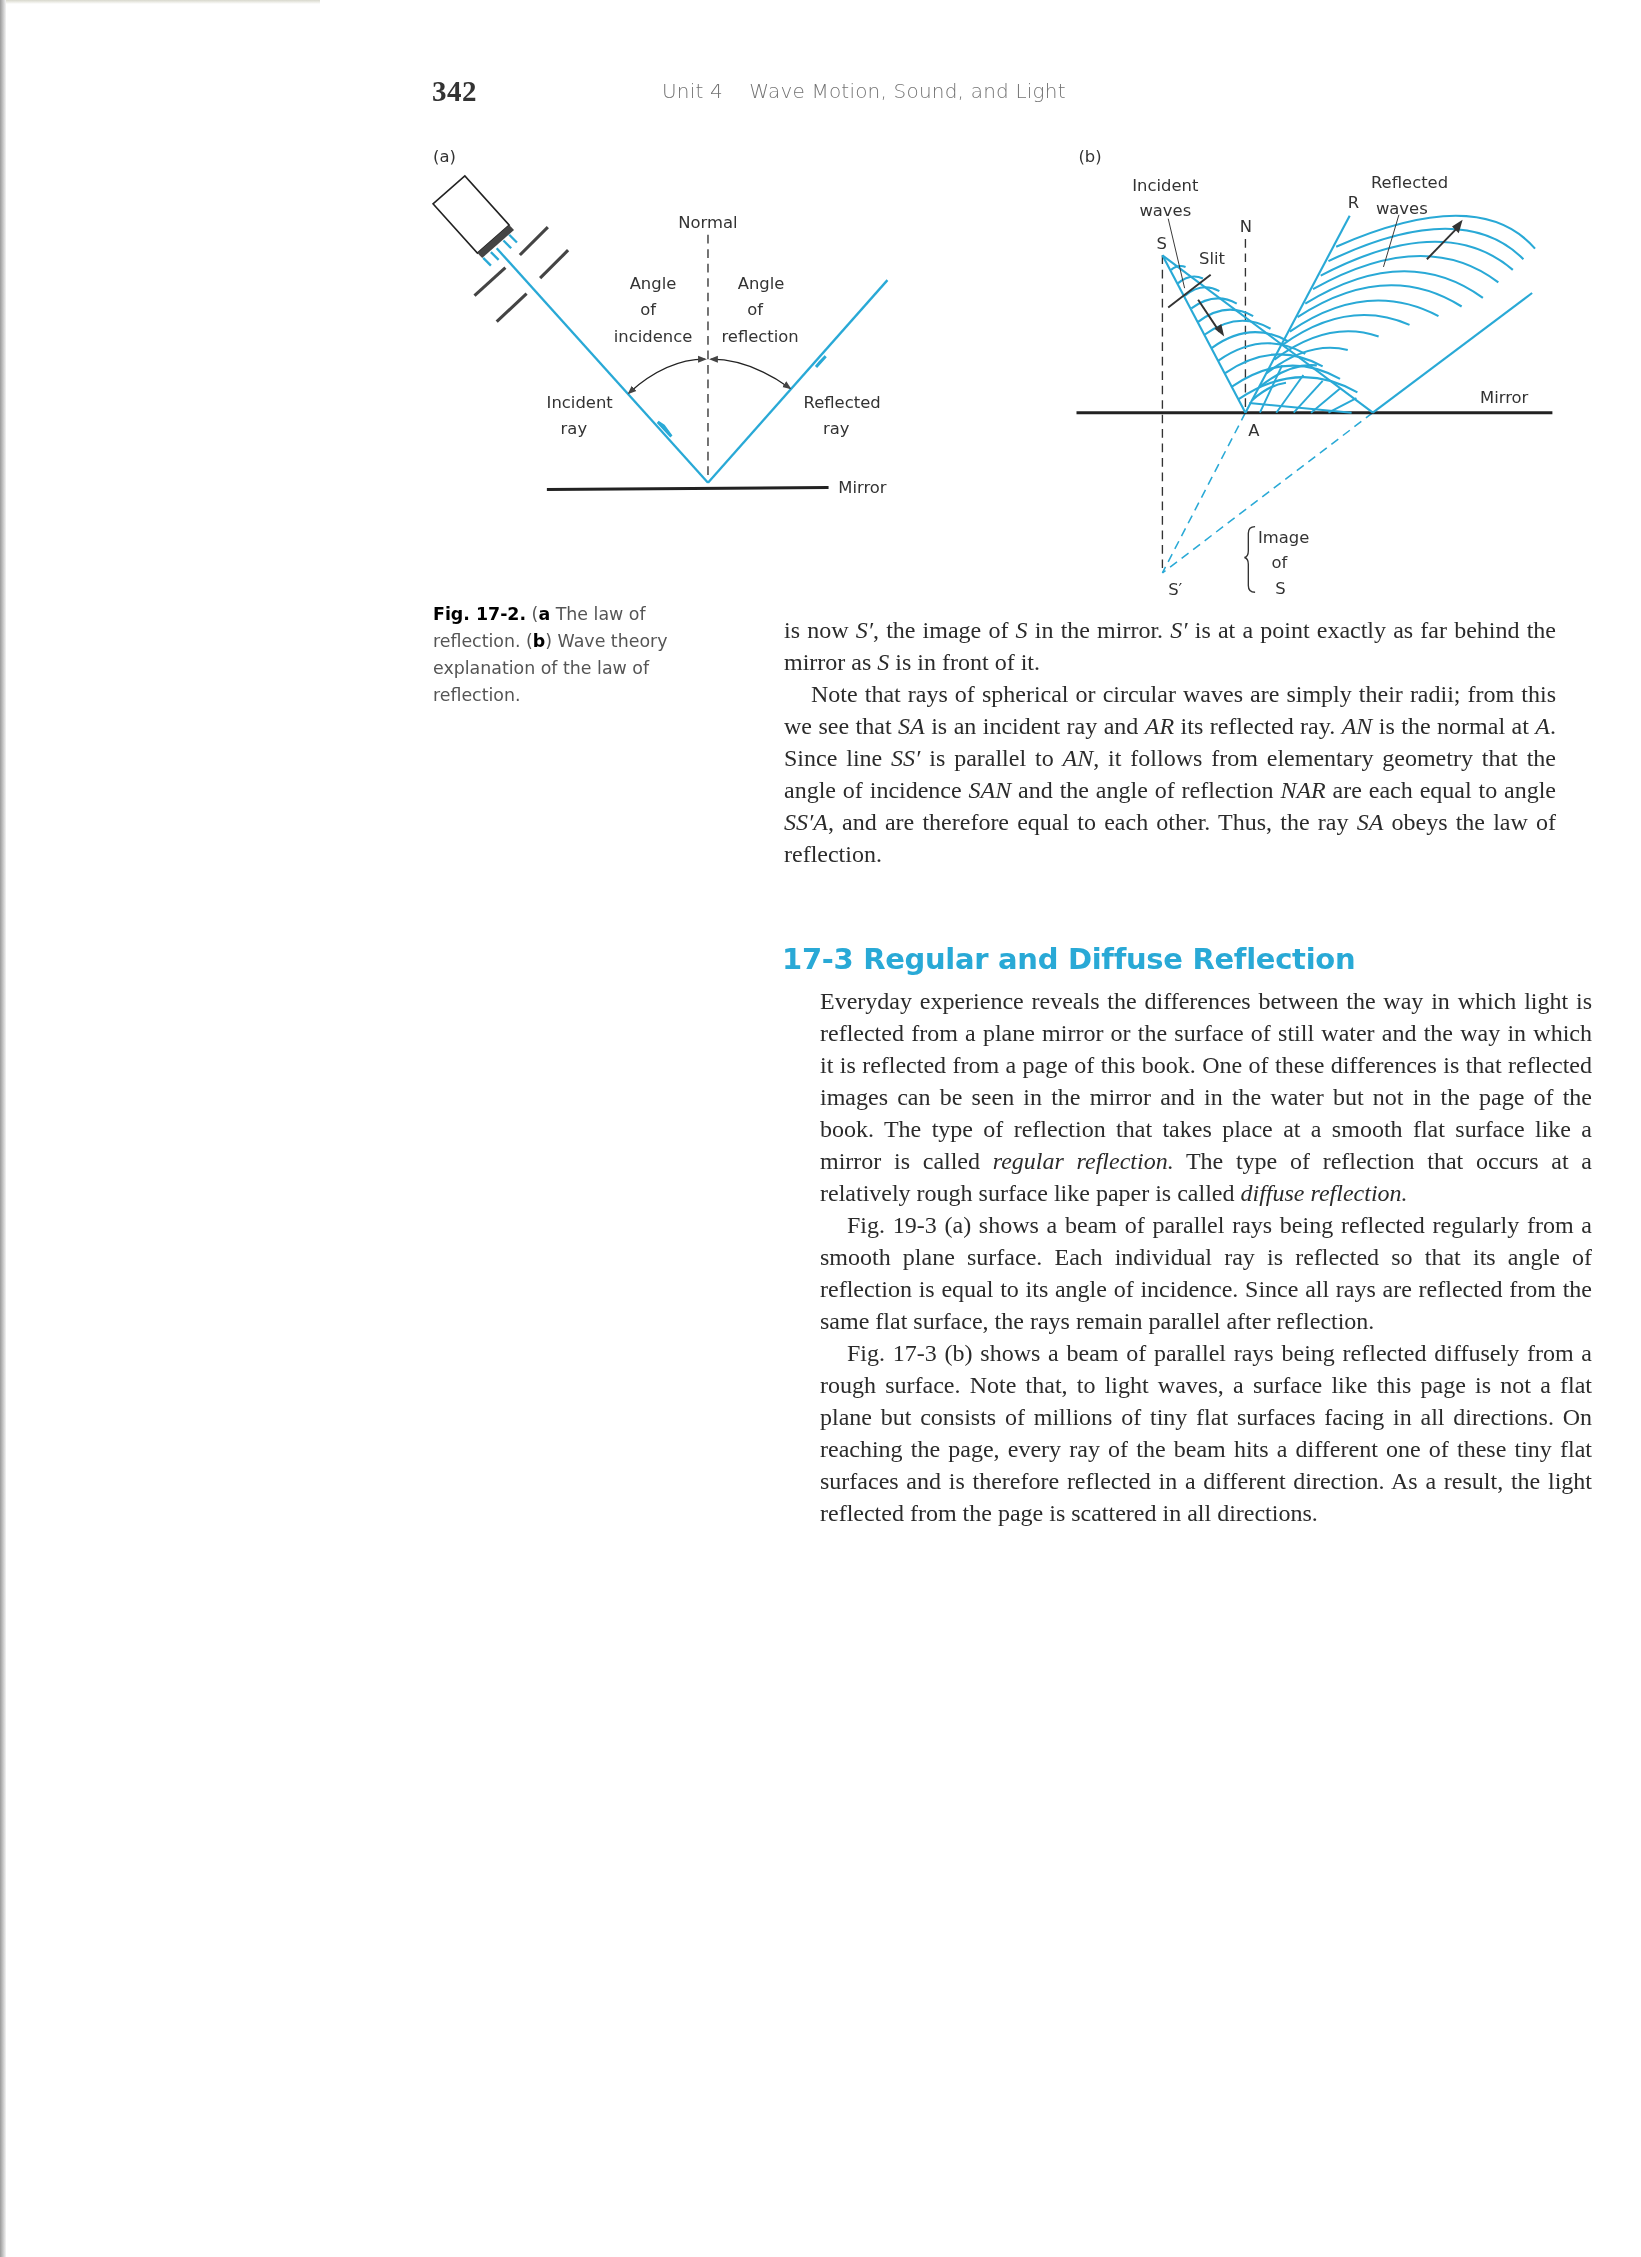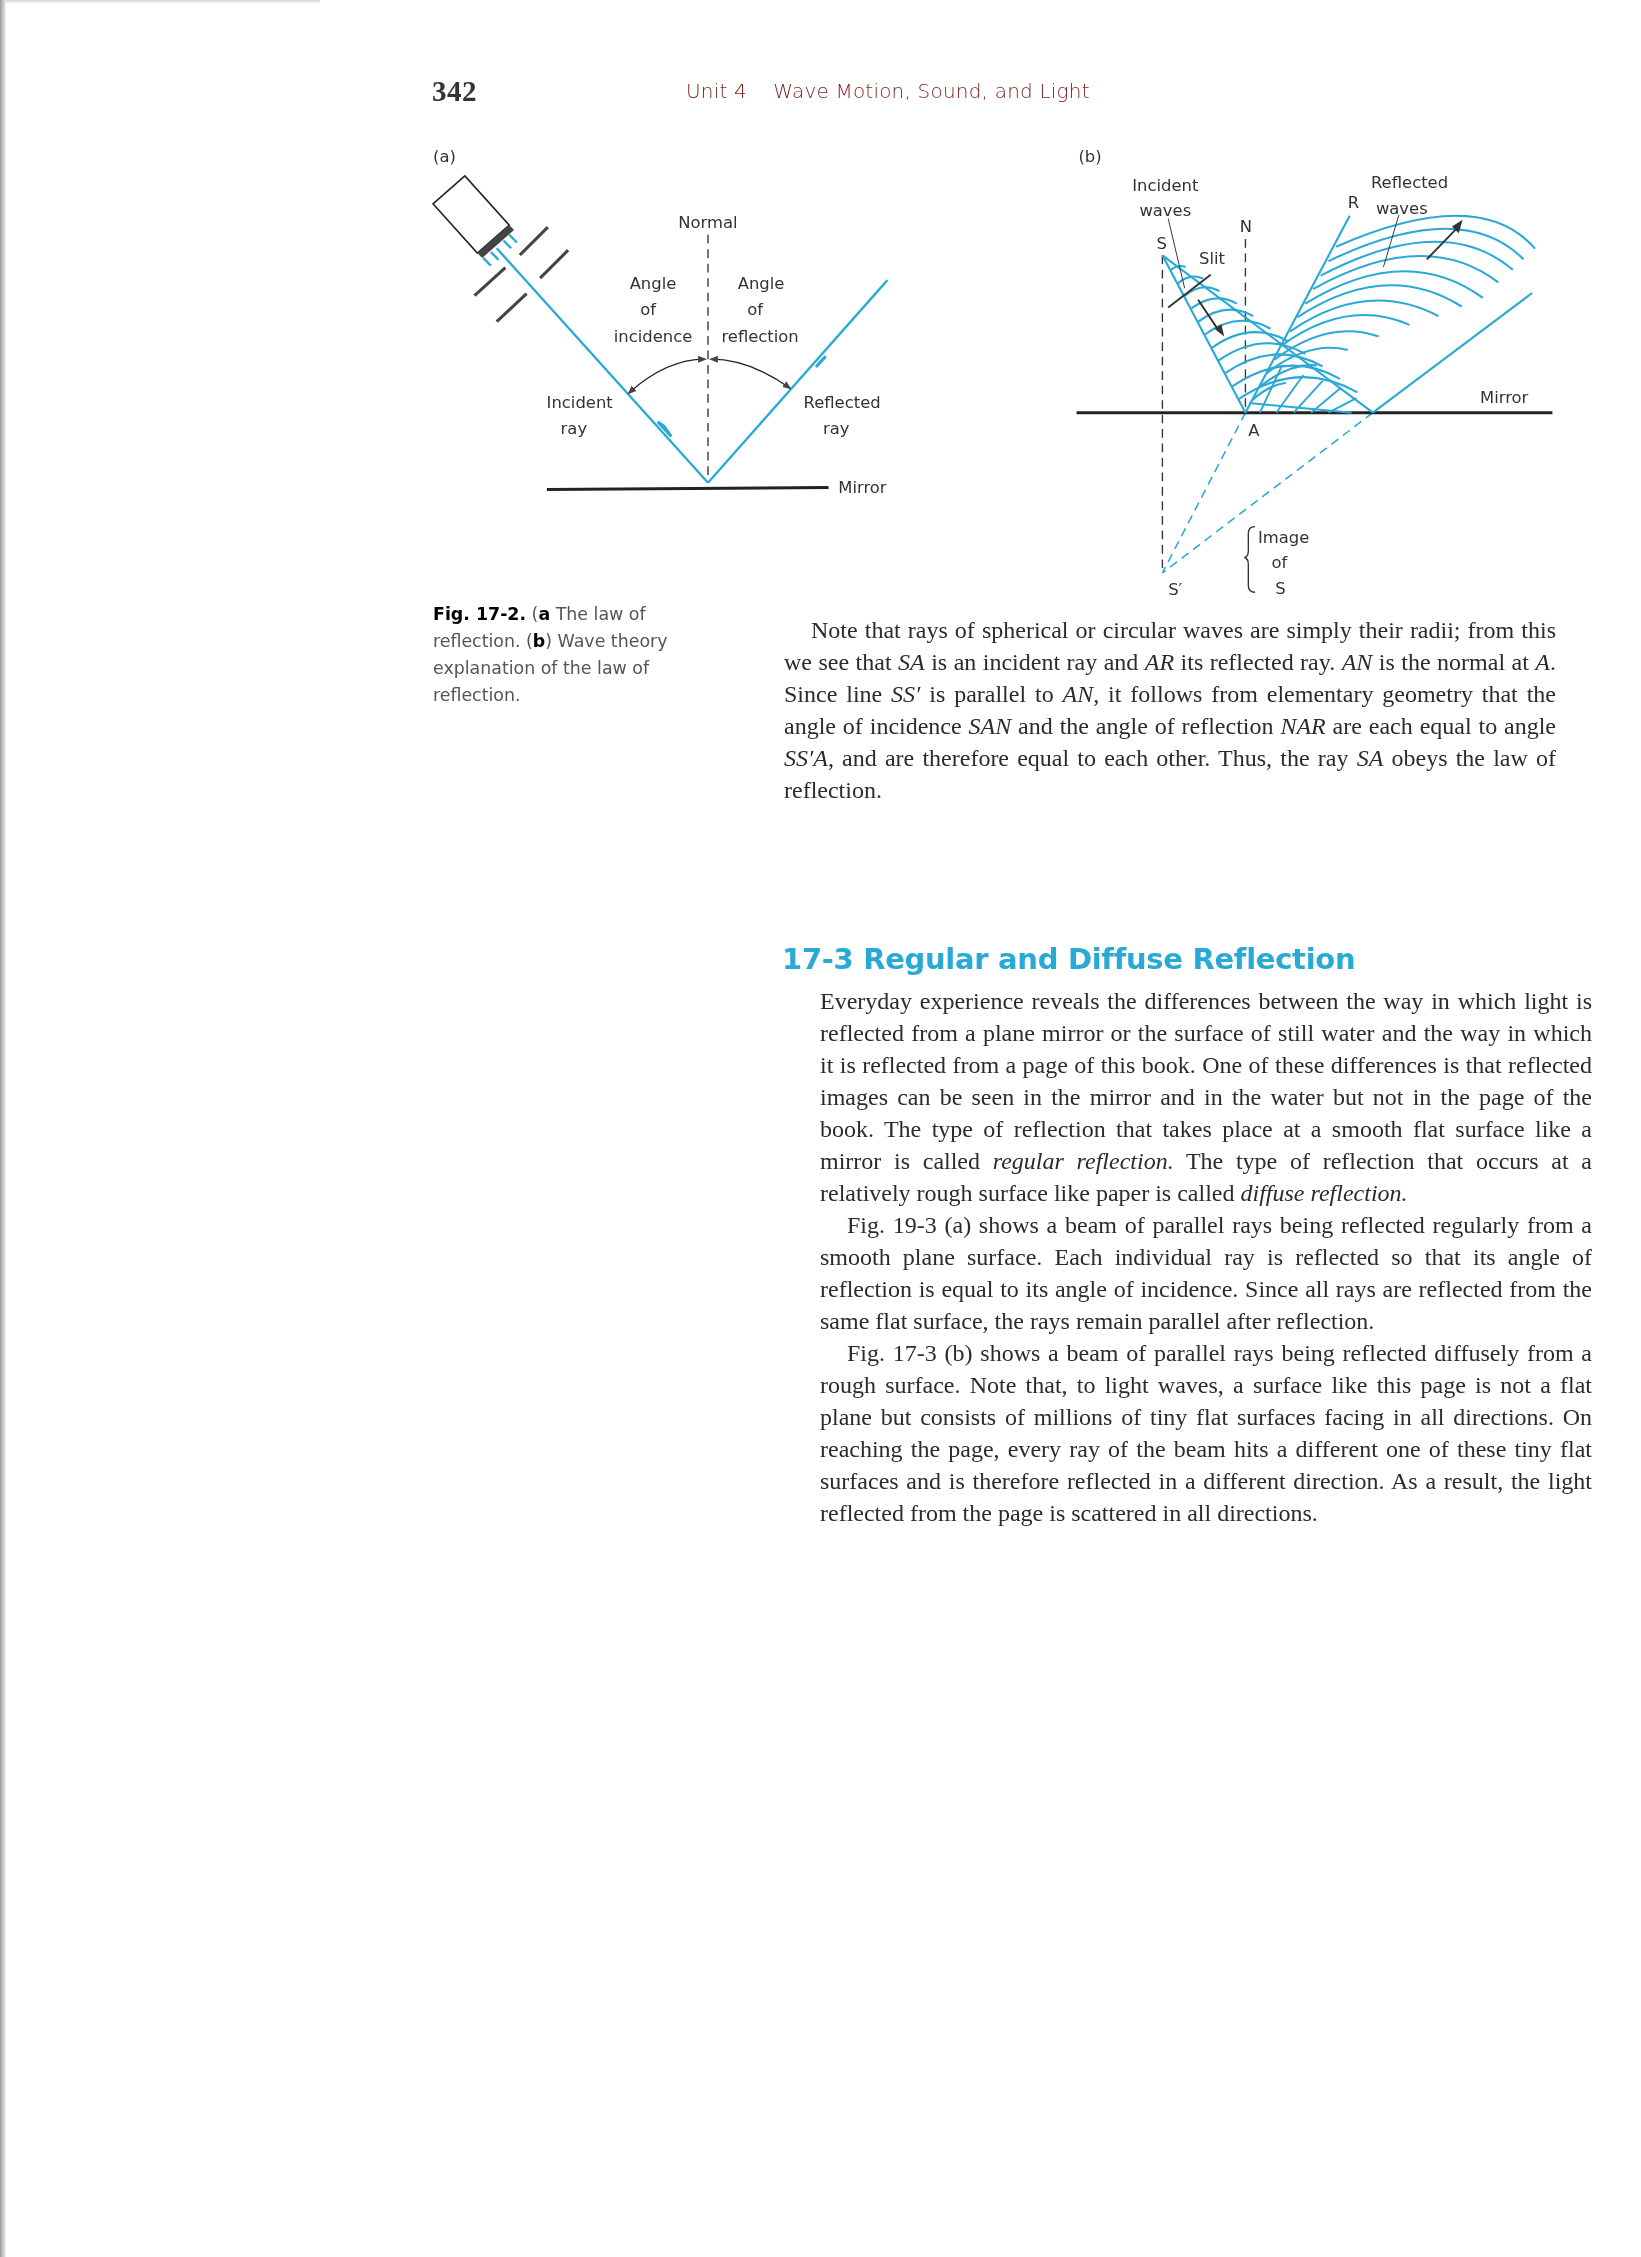--- a/index.html
+++ b/index.html
@@ -6,22 +6,22 @@
     body {
       width: 1641px; height: 2257px; background: #ffffff; position: relative; overflow: hidden;
       font-family: "Liberation Serif", "DejaVu Serif", serif; color: #2a2a2a;
     }
     .scan-edge { position: absolute; left: 0; top: 0; width: 5.8px; height: 2257px;
       background: linear-gradient(to right, #9a9a9a, #cfcfcf 60%, #f4f4f4); }
     .scan-top { position: absolute; left: 5.8px; top: 0; width: 314px; height: 3.9px;
       background: linear-gradient(to bottom, #d8d8cc, #ffffff); }
     .page-num { position: absolute; left: 432px; top: 75px; font-family: "Liberation Serif", serif;
       font-weight: bold; font-size: 29px; color: #333; letter-spacing: 0.5px; text-align: right; }
-    .running-head { position: absolute; left: 686px; top: 79px; font-family: "DejaVu Sans", sans-serif;
-      font-size: 20px; color: #7f1d1d; font-weight: 300; letter-spacing: 0.2px; white-space: pre; }
+    .running-head { position: absolute; left: 662px; top: 79px; font-family: "DejaVu Sans", sans-serif;
+      font-size: 20px; color: #737373; font-weight: 300; letter-spacing: 0.2px; white-space: pre; }
     .fig { position: absolute; }
     .fig svg text { font-family: "DejaVu Sans", sans-serif; fill: #333; }
     .caption { position: absolute; left: 433px; top: 601px; width: 261px;
       font-family: "DejaVu Sans", sans-serif; font-size: 17.4px; line-height: 27px; color: #555; }
     .caption b { color: #000000; }
     .body-col { position: absolute; left: 784px; width: 772px; font-size: 24px; line-height: 32px;
       color: #2b2b2b; text-align: justify; hyphens: manual; }
     .body-col p { margin: 0; }
     .body-col p.indent { text-indent: 27px; }
     .section-head { position: absolute; left: 782px; top: 942px; font-family: "DejaVu Sans", sans-serif;
@@ -171,20 +171,21 @@
     <text x="217" y="458" font-size="17">of</text>
     <text x="221" y="485" font-size="17">S</text>
   </svg>
 </div>
 
 <div class="caption">
   <b>Fig. 17-2.</b> (<b>a</b><span> The law of reflection. (</span><b>b</b><span>) Wave theory explanation of the law of reflection.</span>
 </div>
 
 <div class="body-col" style="top:614px;">
+  <p>is now <i>S′</i>, the image of <i>S</i> in the mirror. <i>S′</i> is at a point exactly as far behind the mirror as <i>S</i> is in front of it.</p>
   <p class="indent">Note that rays of spherical or circular waves are simply their radii; from this we see that <i>SA</i> is an incident ray and <i>AR</i> its re­flected ray. <i>AN</i> is the normal at <i>A</i>. Since line <i>SS′</i> is parallel to <i>AN</i>, it follows from elementary geometry that the angle of incidence <i>SAN</i> and the angle of reflection <i>NAR</i> are each equal to angle <i>SS′A</i>, and are therefore equal to each other. Thus, the ray <i>SA</i> obeys the law of reflection.</p>
 </div>
 
 <div class="section-head">17-3 Regular and Diffuse Reflection</div>
 
 <div class="body-col" style="top:985px;margin-left:36px;">
   <p>Everyday experience reveals the differences between the way in which light is reflected from a plane mirror or the surface of still water and the way in which it is reflected from a page of this book. One of these differences is that reflected images can be seen in the mirror and in the water but not in the page of the book. The type of reflection that takes place at a smooth flat surface like a mirror is called <i>regular reflection.</i> The type of reflection that occurs at a relatively rough surface like paper is called <i>diffuse reflection.</i></p>
   <p class="indent">Fig. 19-3 (a) shows a beam of parallel rays being reflected reg­ularly from a smooth plane surface. Each individual ray is reflected so that its angle of reflection is equal to its angle of incidence. Since all rays are reflected from the same flat surface, the rays remain parallel after reflection.</p>
   <p class="indent">Fig. 17-3 (b) shows a beam of parallel rays being reflected dif­fusely from a rough surface. Note that, to light waves, a surface like this page is not a flat plane but consists of millions of tiny flat surfaces facing in all directions. On reaching the page, every ray of the beam hits a different one of these tiny flat surfaces and is there­fore reflected in a different direction. As a result, the light reflected from the page is scattered in all directions.</p>
 </div>

